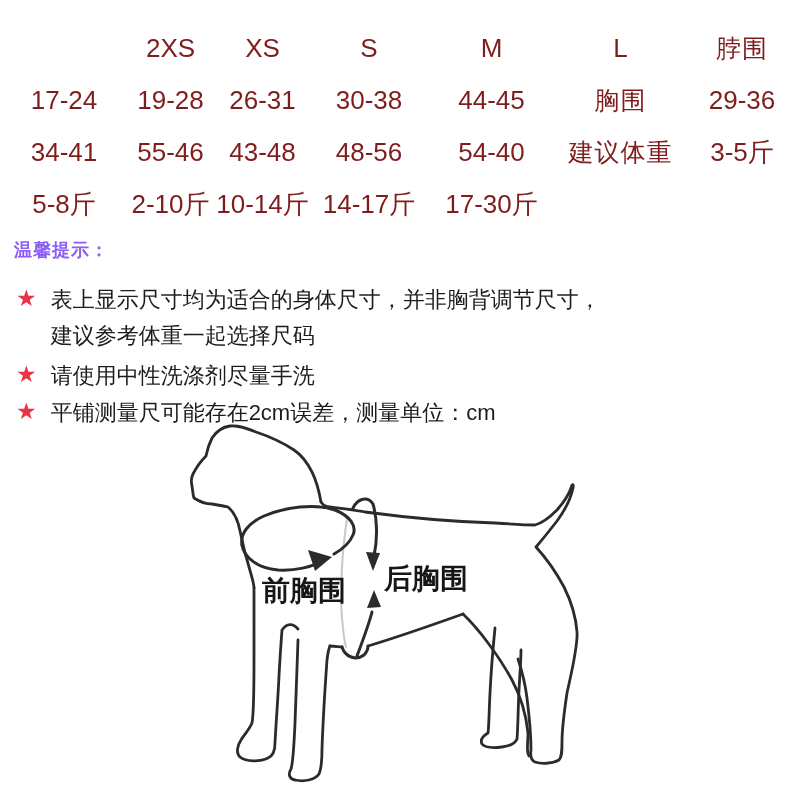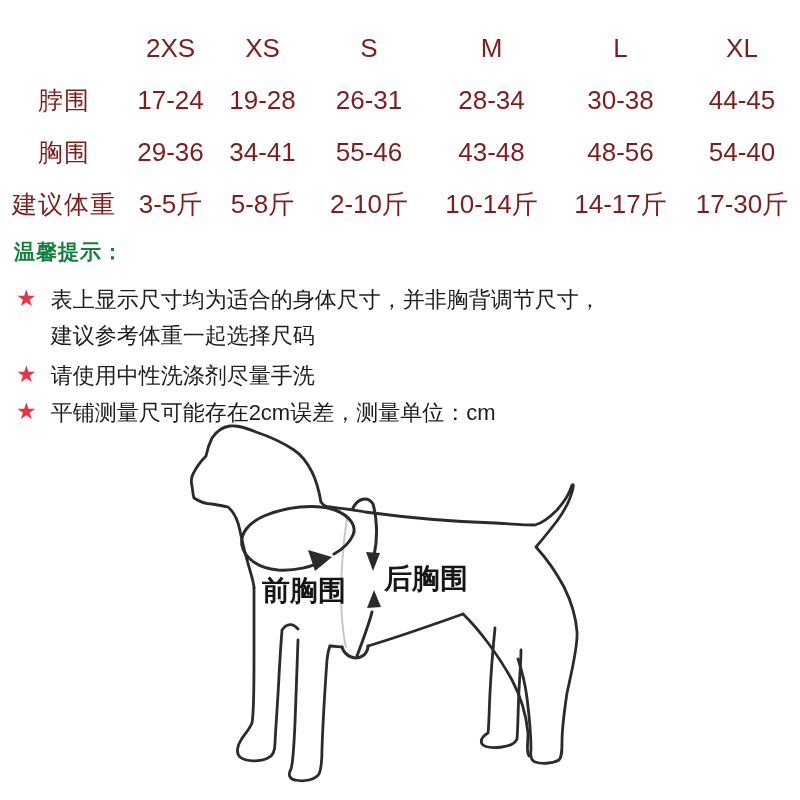--- a/index.html
+++ b/index.html
@@ -16,21 +16,21 @@
     align-items:center;
   }
   .cell{
     text-align:center;font-size:26px;font-weight:500;color:#7f1d1d;
     white-space:nowrap;
   }
   .cell.row-label{font-size:25px;letter-spacing:1px;}
   
   .tips-heading{
     position:absolute;left:14px;top:238px;
-    font-size:21px;font-weight:700;color:#15803d;letter-spacing:1px;
+    font-size:18px;font-weight:700;color:#8b5cf6;letter-spacing:1px;
   }
   .tip{
     position:absolute;left:16px;display:flex;align-items:flex-start;
     font-size:22px;color:#1c1c1c;
   }
   .tip .star{
     color:#ea3348;font-size:23px;line-height:33px;margin-right:14px;flex:0 0 auto;
   }
   .tip .lines{line-height:36px;}
   .tip1{top:282px;}
@@ -46,27 +46,25 @@
 </head>
 <body>
 
 <div class="size-table">
   <div class="cell"></div>
   <div class="cell">2XS</div>
   <div class="cell">XS</div>
   <div class="cell">S</div>
   <div class="cell">M</div>
   <div class="cell">L</div>
-  <div class="cell">XL</div>
 
   <div class="cell row-label">脖围</div>
   <div class="cell">17-24</div>
   <div class="cell">19-28</div>
   <div class="cell">26-31</div>
-  <div class="cell">28-34</div>
   <div class="cell">30-38</div>
   <div class="cell">44-45</div>
 
   <div class="cell row-label">胸围</div>
   <div class="cell">29-36</div>
   <div class="cell">34-41</div>
   <div class="cell">55-46</div>
   <div class="cell">43-48</div>
   <div class="cell">48-56</div>
   <div class="cell">54-40</div>

